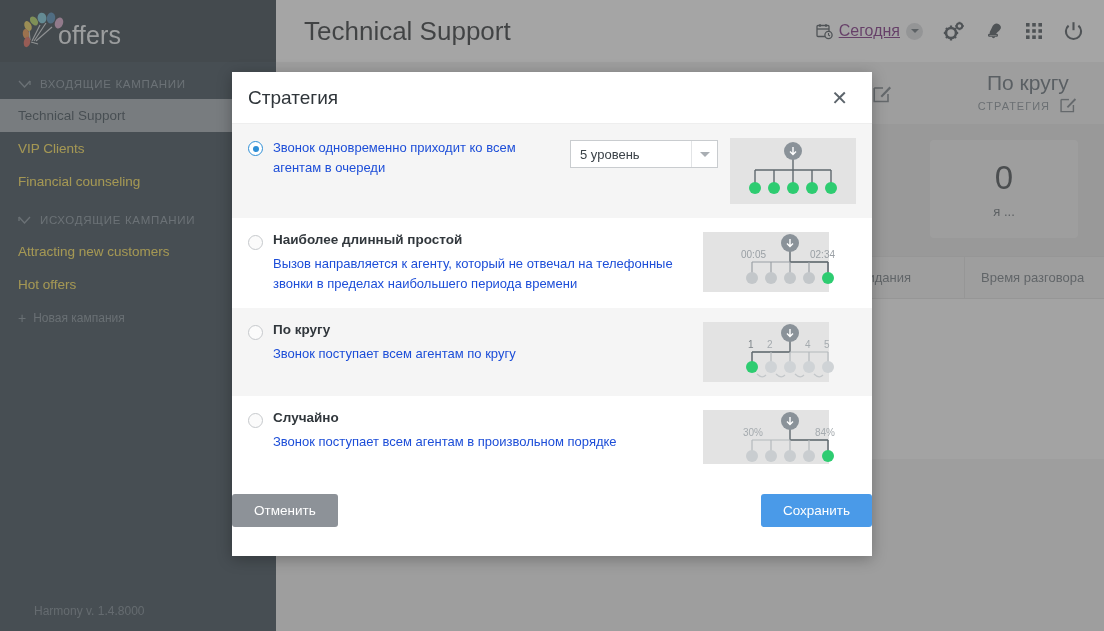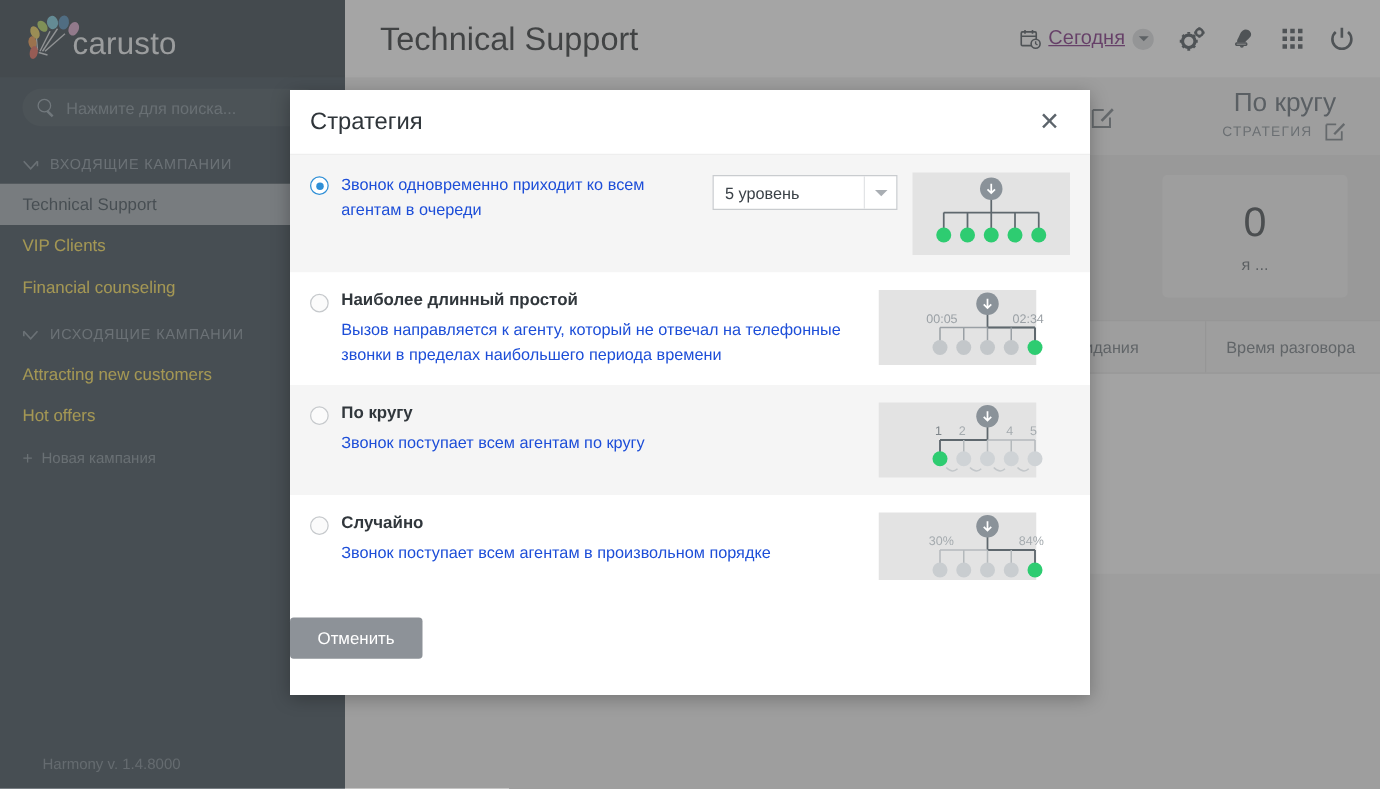--- a/index.html
+++ b/index.html
@@ -211,30 +211,24 @@
             </g>
             <ellipse cx="10" cy="15" rx="3.4" ry="5.2" transform="rotate(-25 10 15)" fill="#e8c84a"></ellipse>
             <ellipse cx="8" cy="23" rx="3.2" ry="5.0" transform="rotate(-8 8 23)" fill="#e98b3a"></ellipse>
             <ellipse cx="9" cy="31" rx="3.2" ry="5.2" transform="rotate(12 9 31)" fill="#e05a4a"></ellipse>
             <ellipse cx="16" cy="10" rx="3.4" ry="5.0" transform="rotate(-38 16 10)" fill="#a8cf4e"></ellipse>
             <ellipse cx="24" cy="7" rx="4.4" ry="5.4" transform="rotate(-12 24 7)" fill="#6cc3d8"></ellipse>
             <ellipse cx="33" cy="7" rx="4.2" ry="5.6" transform="rotate(8 33 7)" fill="#3f7fb0"></ellipse>
             <ellipse cx="41" cy="12" rx="4.0" ry="5.6" transform="rotate(22 41 12)" fill="#d49ec4"></ellipse>
           </svg>
         </div>
-        <span class="logo-text">carusto</span>
-      </div>
-    </div>
-
-    <div class="search-row">
-      <div class="search-box">
-        <span class="search-icon"></span>
-        <span class="search-ph">Нажмите для поиска...</span>
-      </div>
-    </div>
+        <span class="logo-text">offers</span>
+      </div>
+    </div>
+
 
     <div class="nav-group-title">
       <span class="arrow-ico">
         <svg width="13" height="11" viewBox="0 0 13 11">
             <path d="M1 2 L6.5 8 L12 2" stroke="#7b8a94" stroke-width="1.3" fill="none"></path>
             <path d="M12 2 L12 6" stroke="#7b8a94" stroke-width="1.3" fill="none"></path>
           </svg>
       </span>
       <span>ВХОДЯЩИЕ КАМПАНИИ</span>
     </div>
@@ -519,16 +513,17 @@
             <circle cx="63" cy="46" r="6" fill="#c9cdd0"></circle>
             <circle cx="82" cy="46" r="6" fill="#c9cdd0"></circle>
             <circle cx="101" cy="46" r="6" fill="#2ecc71"></circle>
           </svg>
         </div>
       </div>
     </div>
 
     <div class="modal-foot">
       <button class="btn btn-cancel">Отменить</button>
+      <button class="btn btn-save">Сохранить</button>
     </div>
   </div>
 
 </div>
 
 </body></html>

